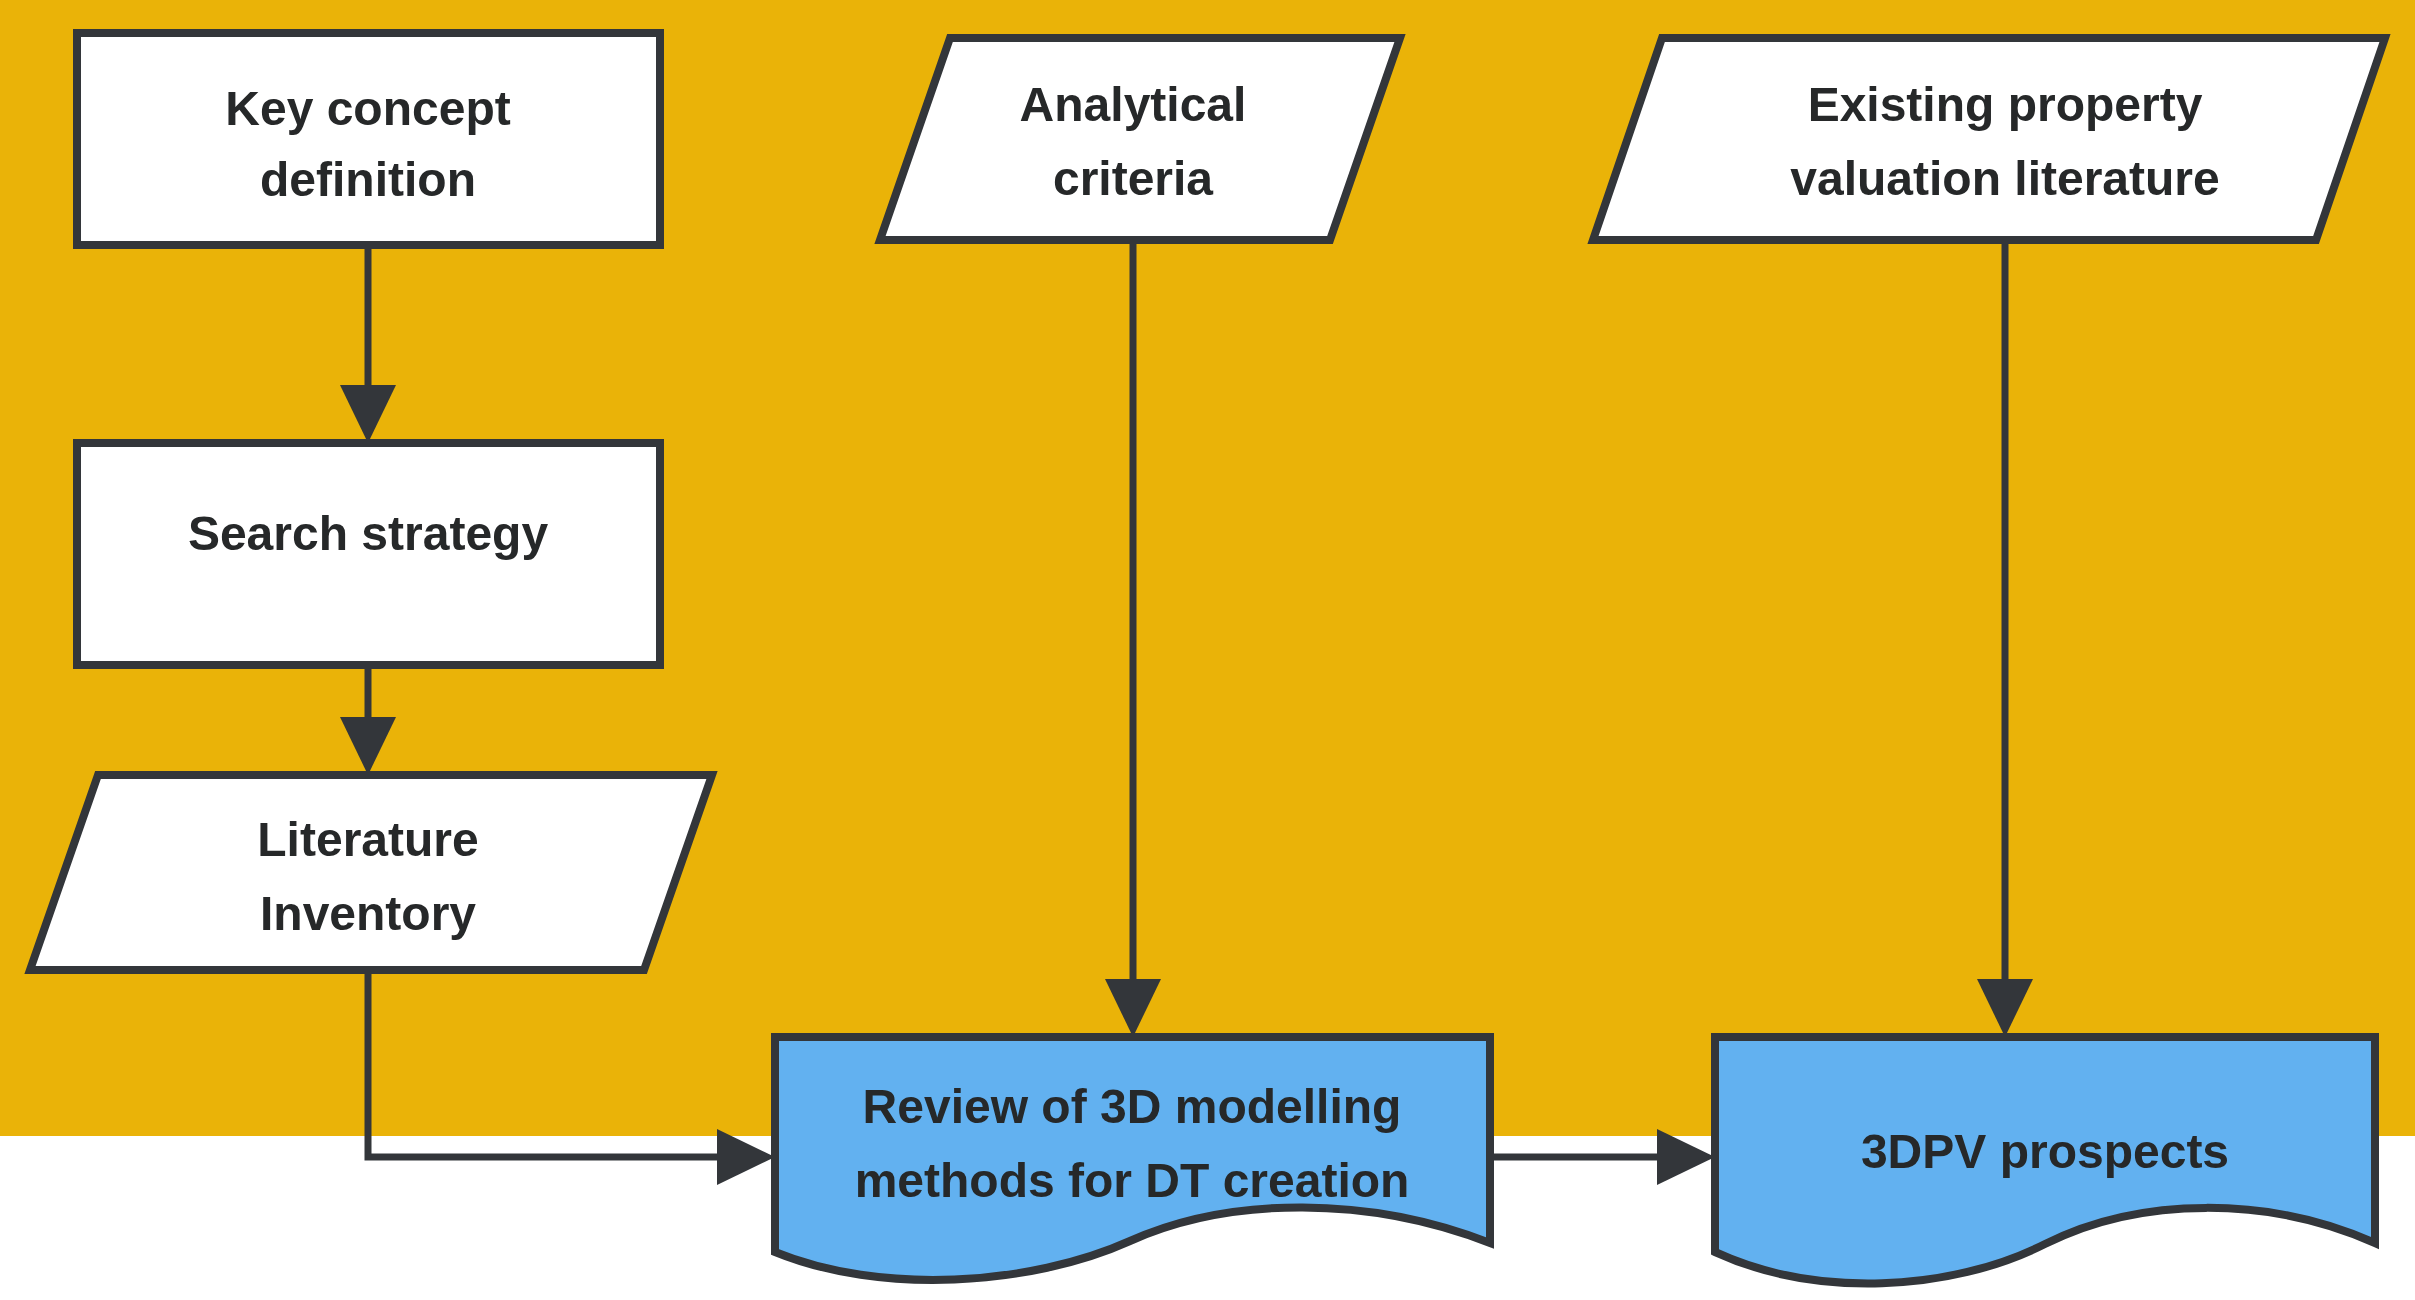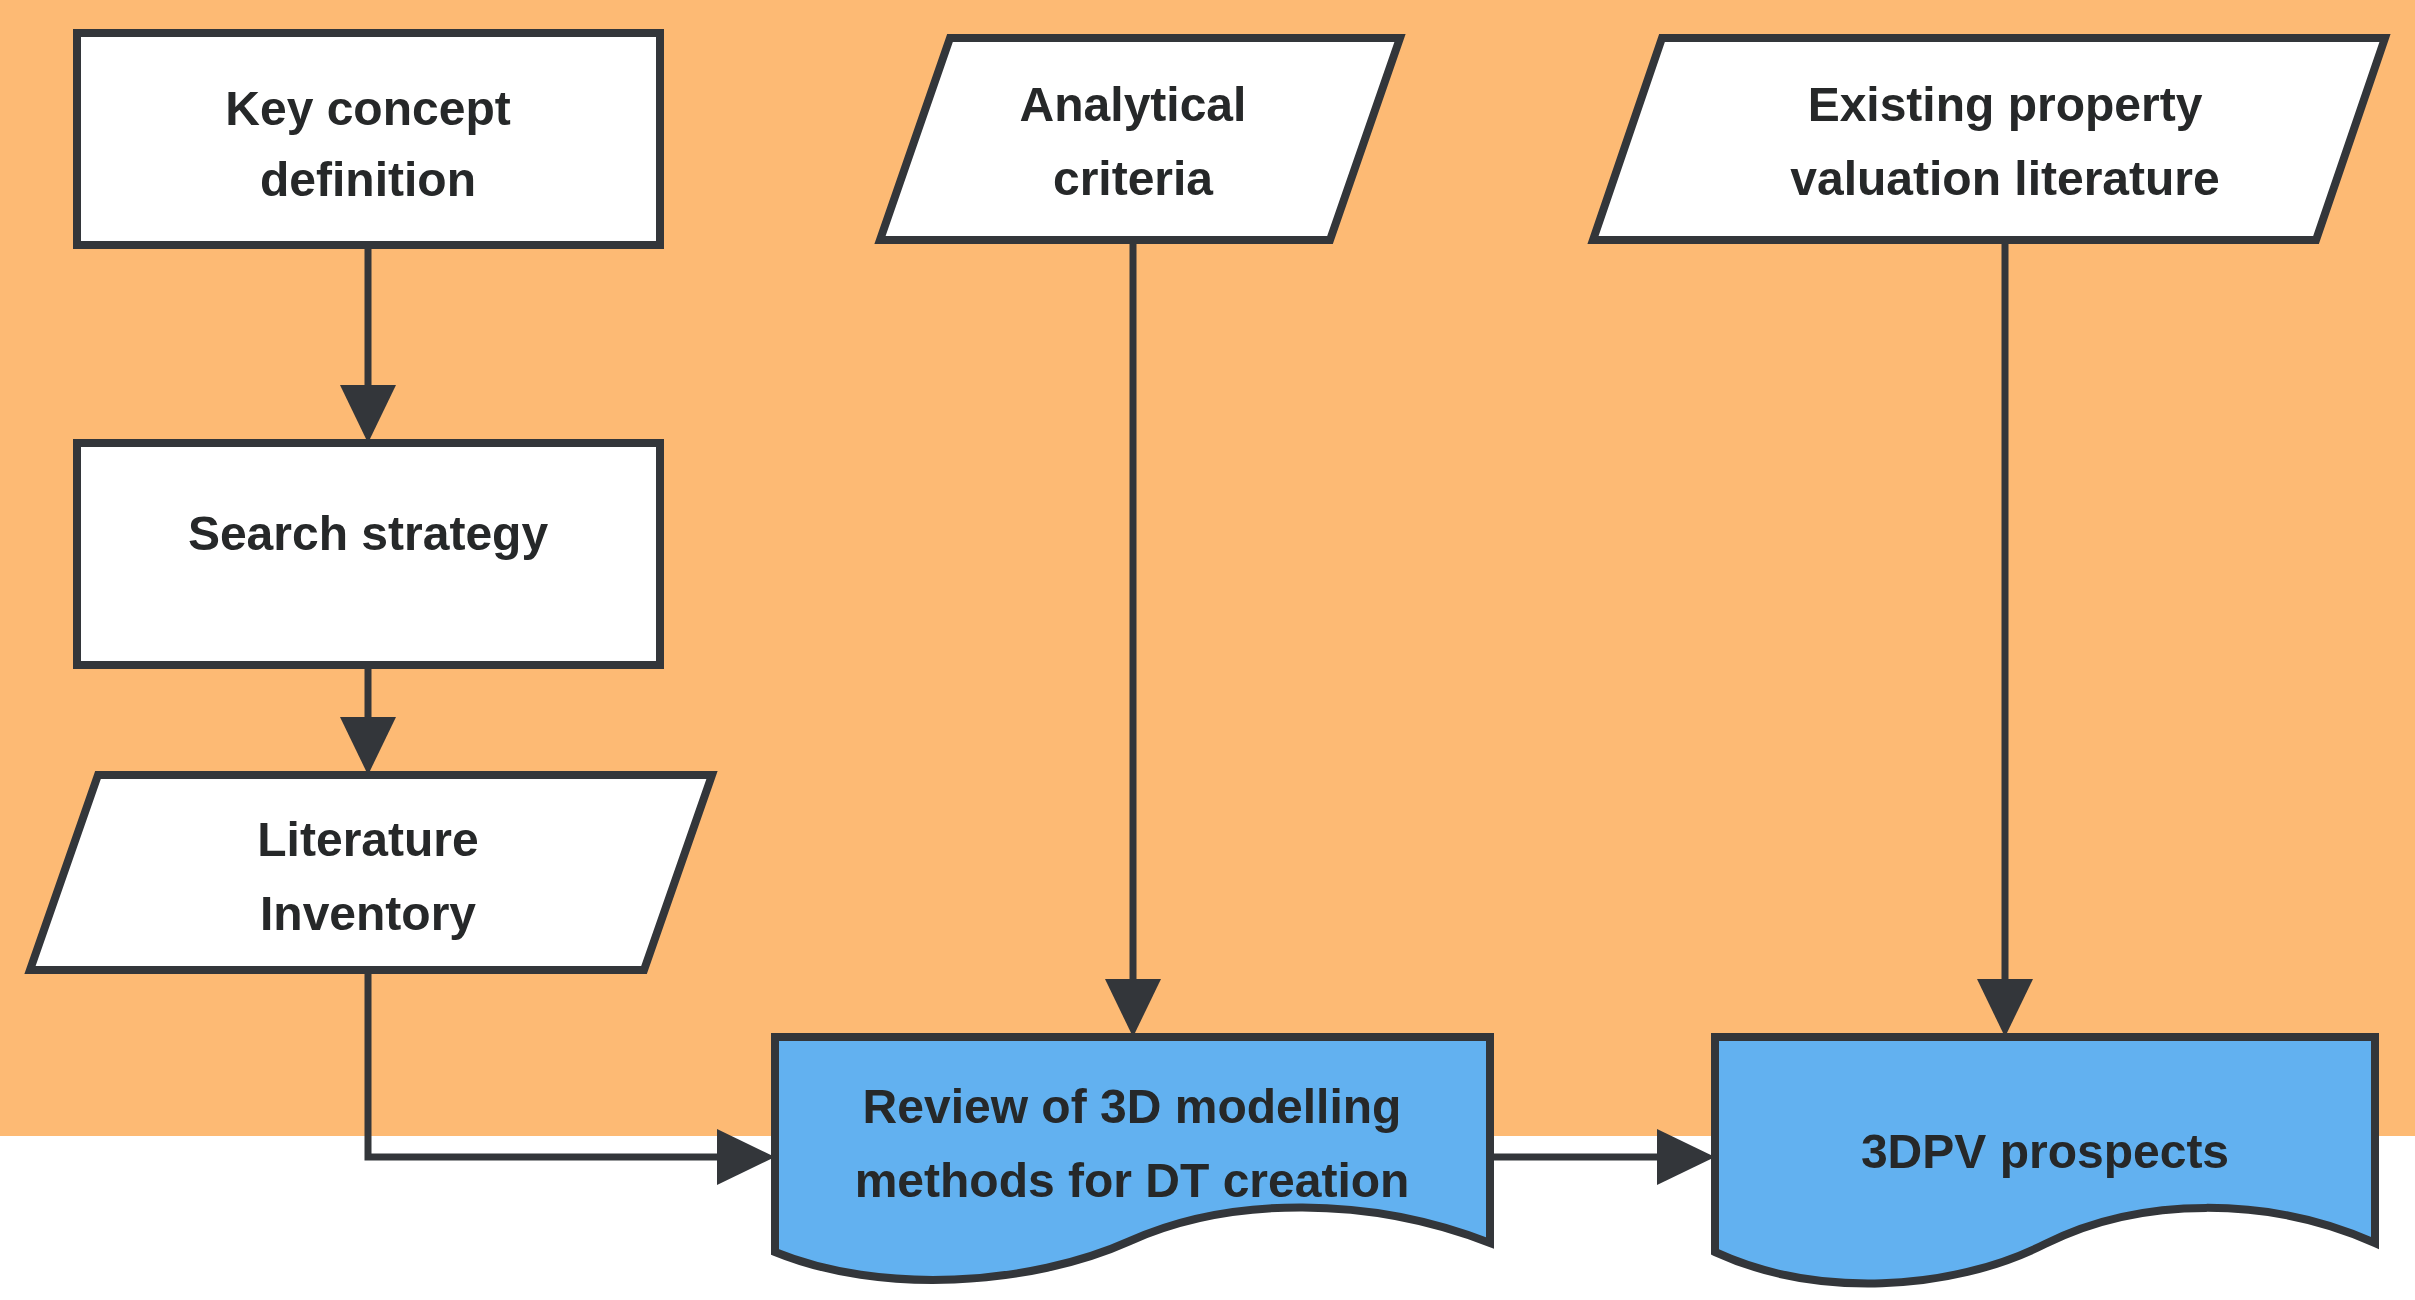--- a/index.html
+++ b/index.html
@@ -11,21 +11,21 @@
   body {
     width: 2415px;
     height: 1300px;
     font-family: "Liberation Sans", sans-serif;
     overflow: hidden;
   }
   #flowchart-root {
     position: relative;
     width: 2415px;
     height: 1136px;
-    background: #fdba74;
+    background: #eab308;
   }
   svg.diagram {
     display: block;
     width: 2415px;
     height: 1300px;
   }
   .node-shape {
     stroke: #33363a;
     stroke-width: 8;
     stroke-linejoin: miter;

